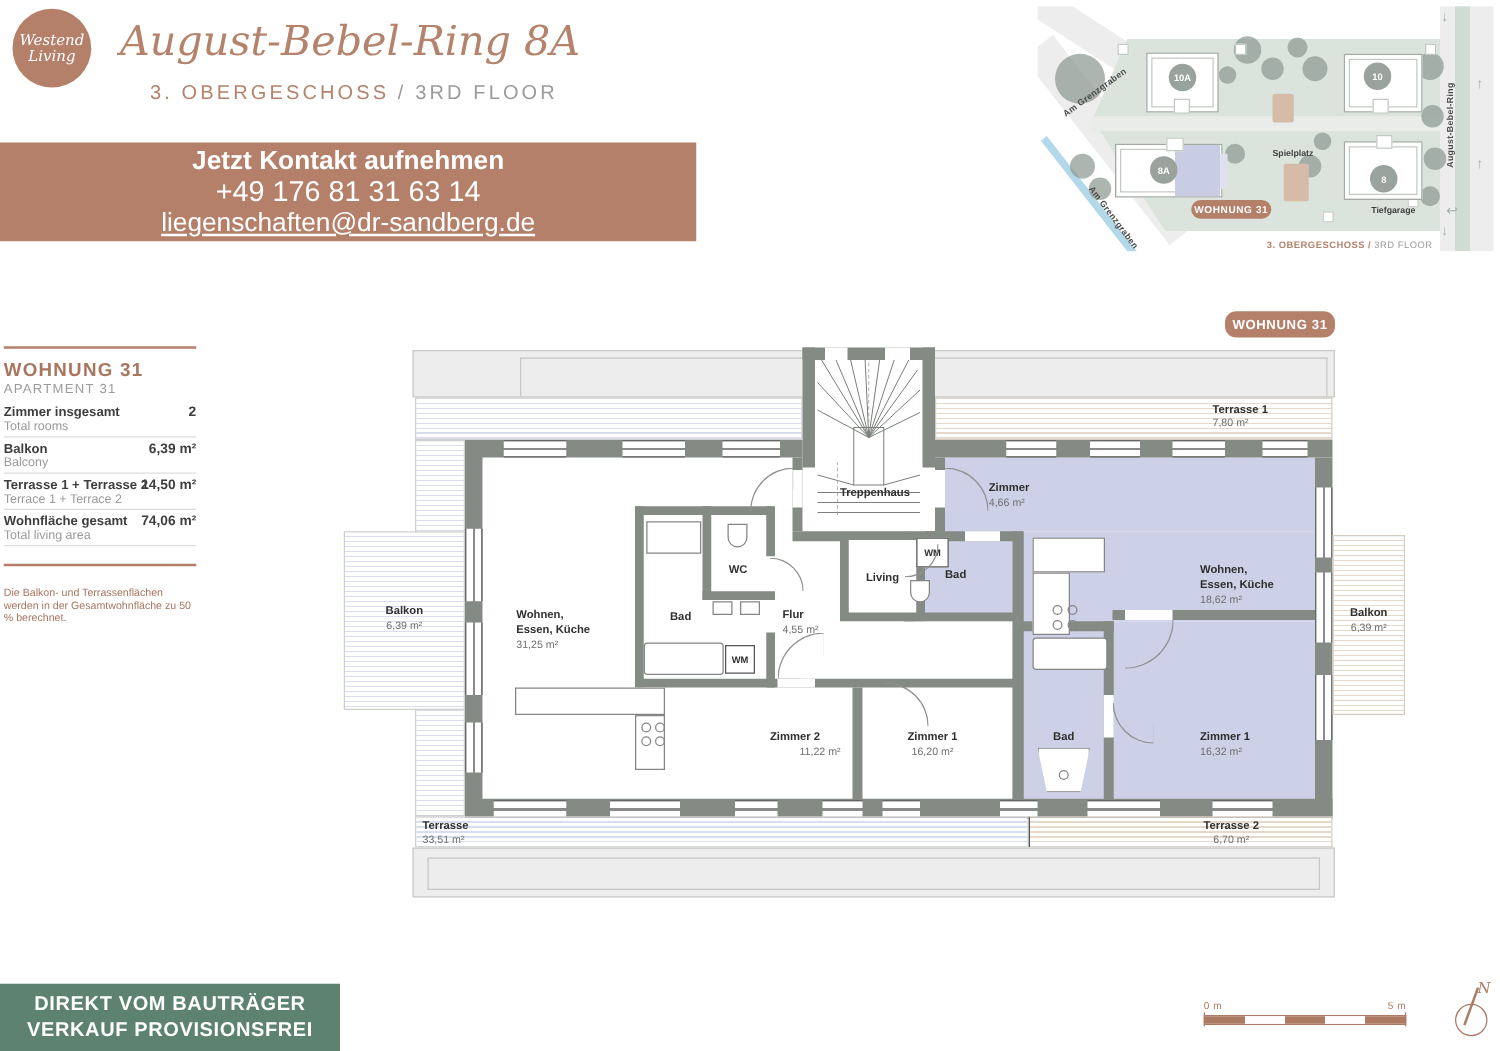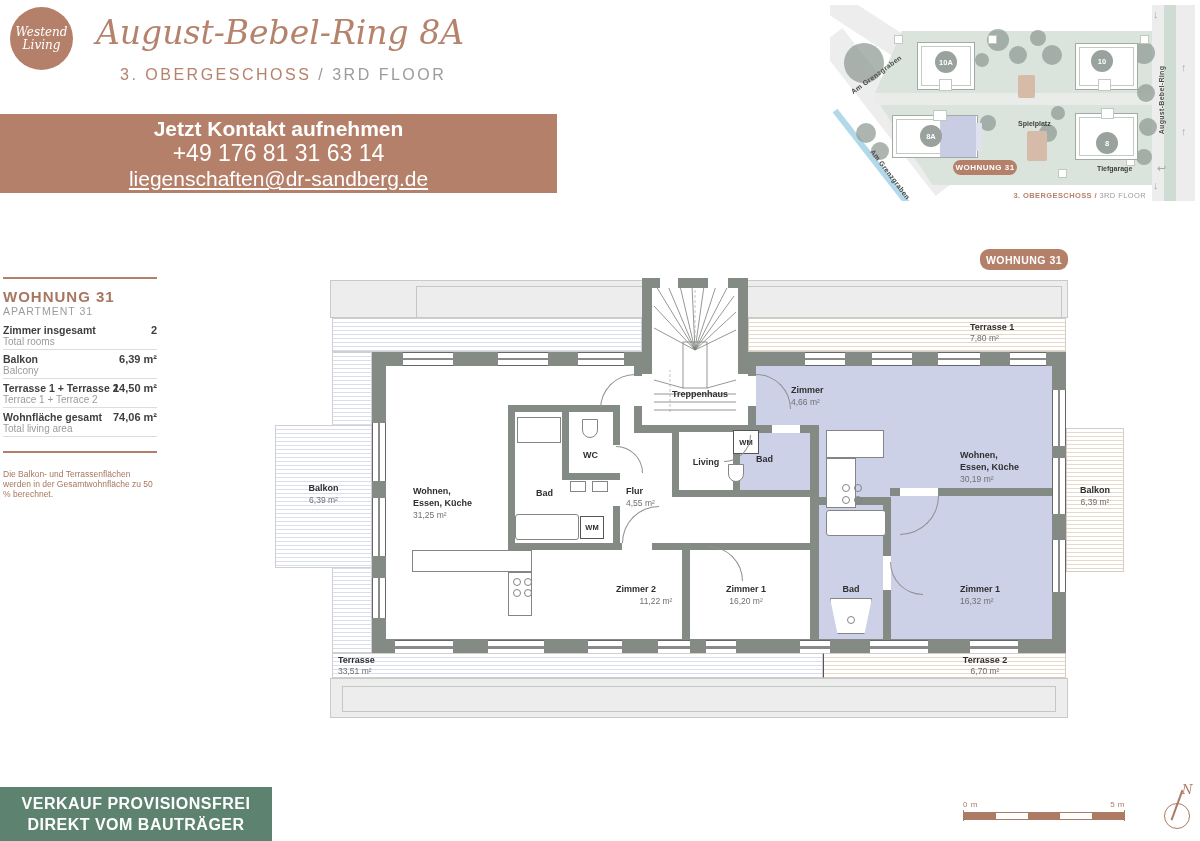--- a/index.html
+++ b/index.html
@@ -340,40 +340,40 @@
   <div class="inner" style="left:72px;top:408px;width:714px;height:26px"></div>
 
   <div class="rn" style="left:700px;top:44px">Terrasse 1</div>
   <div class="ra" style="left:700px;top:55px">7,80 m²</div>
   <div class="rn ctr" style="left:385px;top:111px;width:90px">Treppenhaus</div>
   <div class="rn" style="left:521px;top:107px">Zimmer</div>
   <div class="ra" style="left:521px;top:119px">4,66 m²</div>
   <div class="rn" style="left:486px;top:176px">Bad</div>
   <div class="rn" style="left:690px;top:172px">Wohnen,</div>
   <div class="rn" style="left:690px;top:184px">Essen, Küche</div>
-  <div class="ra" style="left:690px;top:196px">30,19 m²</div>
+  <div class="ra" style="left:690px;top:196px">18,62 m²</div>
   <div class="rn" style="left:143px;top:208px">Wohnen,</div>
   <div class="rn" style="left:143px;top:220px">Essen, Küche</div>
   <div class="ra" style="left:143px;top:232px">31,25 m²</div>
   <div class="rn" style="left:266px;top:210px">Bad</div>
   <div class="rn" style="left:313px;top:172px">WC</div>
   <div class="rn" style="left:356px;top:208px">Flur</div>
   <div class="ra" style="left:356px;top:220px">4,55 m²</div>
   <div class="rn ctr" style="left:330px;top:306px;width:72px">Zimmer 2</div>
   <div class="ra ctr" style="left:350px;top:318px;width:72px">11,22 m²</div>
   <div class="rn ctr" style="left:440px;top:306px;width:72px">Zimmer 1</div>
   <div class="ra ctr" style="left:440px;top:318px;width:72px">16,20 m²</div>
   <div class="rn ctr" style="left:560px;top:306px;width:42px">Bad</div>
   <div class="rn" style="left:690px;top:306px">Zimmer 1</div>
   <div class="ra" style="left:690px;top:318px">16,32 m²</div>
 </div>
 
 <div class="abs banner">
+  <div>DIREKT VOM BAUTRÄGER</div>
   <div>VERKAUF PROVISIONSFREI</div>
-  <div>DIREKT VOM BAUTRÄGER</div>
 </div>
 
 <div class="abs scale">
   <div class="sc-labels">
     <span>0 m</span>
     <span>5 m</span>
   </div>
   <div class="sc-bar">
     <div style="background:#ad7a63"></div>
       <div style="background:#fff"></div>

